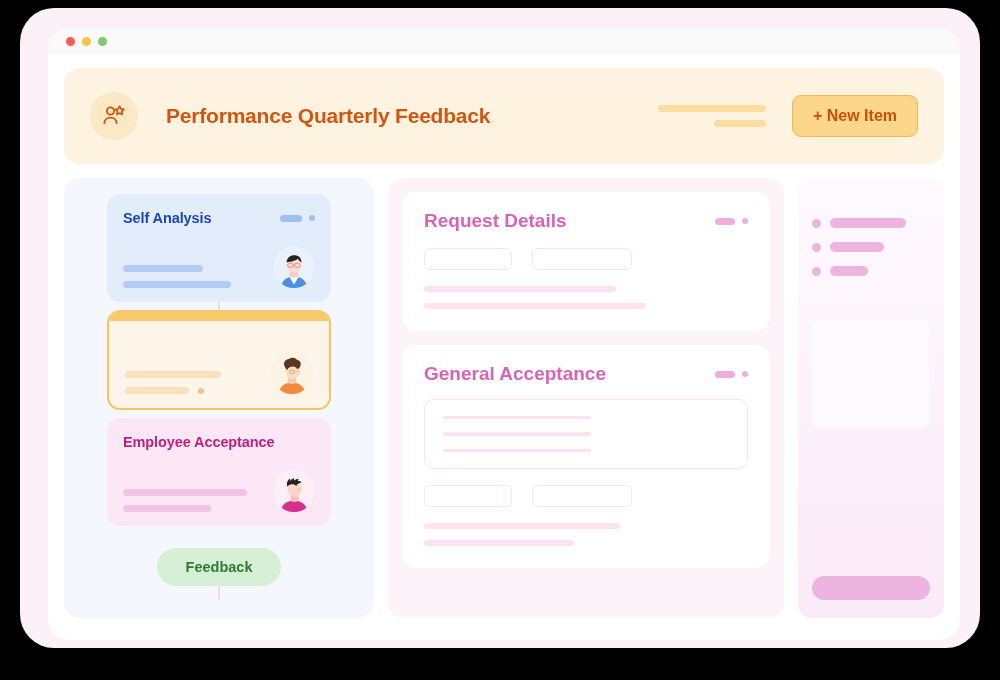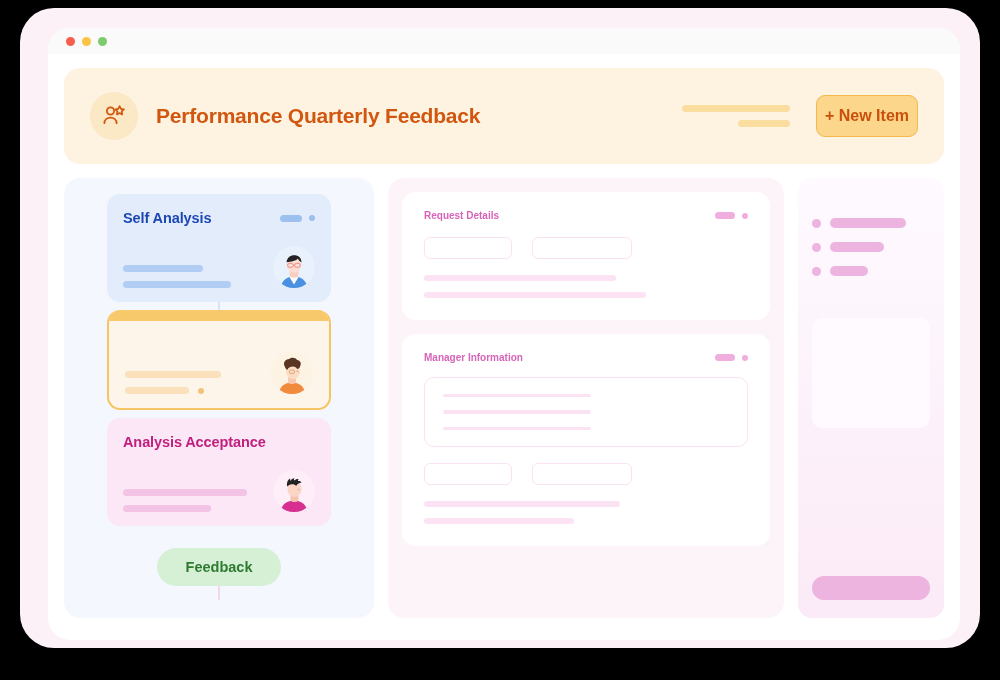--- a/index.html
+++ b/index.html
@@ -59,21 +59,21 @@
     padding: 0 26px;
   }
   .header-icon {
     width: 48px; height: 48px;
     border-radius: 50%;
     background: #fbe8c4;
     display: flex; align-items: center; justify-content: center;
     flex: none;
   }
   .header-title {
-    margin-left: 18px;
+    margin-left: 28px;
     font-size: 21px;
     font-weight: bold;
     color: #d1560f;
     letter-spacing: -0.2px;
   }
   .header-spacer { flex: 1; }
 
   .header-lines {
     display: flex;
     flex-direction: column;
@@ -85,21 +85,21 @@
   .hline.long { width: 108px; }
   .hline.short { width: 52px; }
 
   .new-item-btn {
     background: #fcd68a;
     border: 1.6px solid #f3b94c;
     color: #c9500c;
     font-size: 16px;
     font-weight: bold;
     border-radius: 9px;
-    padding: 11px 8px;
+    padding: 11px 20px;
     cursor: pointer;
     font-family: "Liberation Sans", sans-serif;
     white-space: nowrap;
   }
 
   
   .main {
     display: flex;
     gap: 14px;
     margin-top: 14px;
@@ -222,21 +222,21 @@
     padding: 18px 22px 22px 22px;
   }
   .form-card + .form-card { margin-top: 14px; }
 
   .form-head {
     display: flex;
     align-items: center;
     justify-content: space-between;
   }
   .form-title {
-    font-size: 10px;
+    font-size: 19px;
     font-weight: bold;
     color: #d664b8;
   }
   .form-head .meta-pill { width: 20px; height: 7px; border-radius: 4px; background: #efaede; }
   .form-head .meta-dot { width: 6px; height: 6px; border-radius: 50%; background: #efaede; }
 
   .field-row { display: flex; gap: 20px; margin-top: 16px; }
   .field-box {
     height: 22px;
     border: 1.5px solid #fae2f3;
@@ -376,21 +376,21 @@
                 <path d="M13.8 14.6c-2.2-3.4.4-7.3 4.3-7.5 2.4-2.1 6.6-1.5 8 .9 3.3.3 4.7 3.6 3 6.2-.3 1.7-1.6 2.7-3 2.9-.6-1.5-2.2-2.5-4-2.5-3 0-5.3 1.4-5.7 3.4-1.3-.5-2.3-1.9-2.6-3.4z" fill="#5b3524"></path>
                 <rect x="18.4" y="18" width="5.2" height="3.6" rx="1.8" fill="none" stroke="#d9a07a" stroke-width="0.9"></rect>
                 <path d="M25.5 19.3c1.2-.2 2 .2 2.2 1" stroke="#d9a07a" stroke-width="0.9" fill="none"></path>
               </svg>
             </div>
           </div>
         </div>
 
         <div class="step-card card-pink">
           <div class="step-head">
-            <span class="step-title">Analysis Acceptance</span>
+            <span class="step-title">Employee Acceptance</span>
           </div>
           <div class="step-body">
             <div class="step-lines">
               <span class="sline" style="width:124px"></span>
               <span class="sline" style="width:88px"></span>
             </div>
             <div class="avatar">
               <svg width="42" height="42" viewBox="0 0 42 42">
                 <circle cx="21" cy="21" r="21" fill="#fdeef8"></circle>
                 <path d="M8 42c0-7.2 5.8-11.5 13-11.5S34 34.8 34 42z" fill="#d62f90"></path>
@@ -421,21 +421,21 @@
             <span class="field-box w2"></span>
           </div>
           <div class="text-lines">
             <span class="tline" style="width:192px"></span>
             <span class="tline" style="width:222px"></span>
           </div>
         </div>
 
         <div class="form-card">
           <div class="form-head">
-            <span class="form-title">Manager Information</span>
+            <span class="form-title">General Acceptance</span>
             <span class="head-meta">
               <span class="meta-pill"></span>
               <span class="meta-dot"></span>
             </span>
           </div>
           <div class="textarea-box">
             <span class="tline" style="width:148px"></span>
             <span class="tline" style="width:148px"></span>
             <span class="tline" style="width:148px"></span>
           </div>

